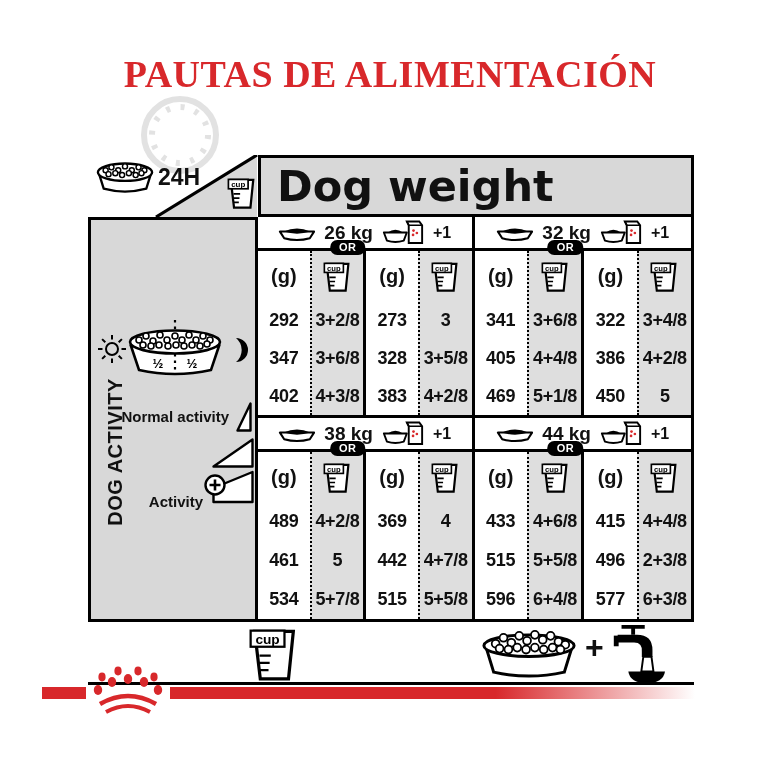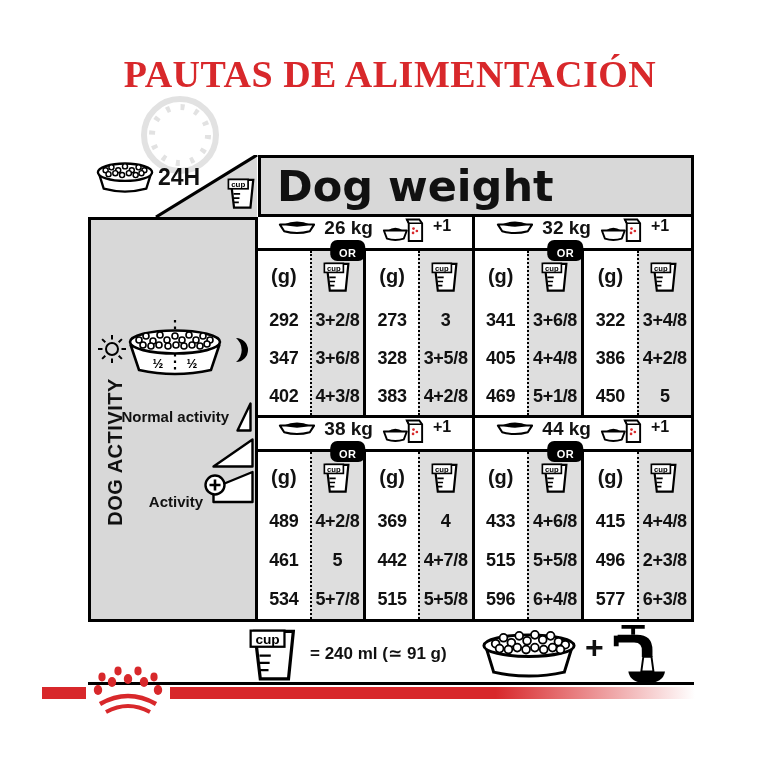--- a/index.html
+++ b/index.html
@@ -54,28 +54,28 @@
   .blocks {
     position:absolute; left:170px; top:62px; width:436px; height:405px;
     border-right:3px solid #000; border-bottom:3px solid #000;
     display:grid; grid-template-columns:1fr 1fr; grid-template-rows:1fr 1fr; background:#fff;
   }
   .block { position:relative; }
   .block.br { border-right:3px solid #000; }
   .block.bb { border-bottom:3px solid #000; }
   .bhead {
     height:34px; border-bottom:3px solid #000; position:relative;
-    display:flex; align-items:flex-start; justify-content:center; gap:8px;
+    display:flex; align-items:center; justify-content:center; gap:8px;
   }
   .bw { font-size:19px; font-weight:bold; white-space:nowrap; }
   .p1 { font-size:16px; font-weight:bold; }
   .orb {
     position:absolute; left:42%; top:23px; transform:translateX(-50%); z-index:6;
     background:#000; color:#fff; font-size:11px; font-weight:bold;
-    padding:7px 9px 2px; border-radius:7px; letter-spacing:.5px;
+    padding:1px 9px 2px; border-radius:7px; letter-spacing:.5px;
   }
   .sub { position:absolute; left:0; right:0; top:34px; bottom:0; display:flex; }
   .col { flex:1 1 0; display:flex; flex-direction:column; min-width:0; }
   .col.cup { background:#dedede; border-left:2px dotted #000; }
   .col.mid { border-left:3px solid #000; }
   .ch { height:50px; flex:none; display:flex; align-items:center; justify-content:center;
         font-size:20px; font-weight:bold; }
   .val { flex:1 1 0; display:flex; align-items:center; justify-content:center;
          font-size:18px; font-weight:bold; letter-spacing:-.3px; white-space:nowrap; }
 
@@ -453,21 +453,20 @@
       </div>
     </div>
 
     <div class="strip">
       <svg class="bigcup" width="52" height="58" viewBox="0 0 32 36">
         <path d="M4 4 H28 L25 33.5 H7.5 Z" fill="#fff" stroke="#000" stroke-width="2"></path>
         <rect x="1.5" y="3.5" width="21" height="10" fill="#fff" stroke="#000" stroke-width="1.4"></rect>
         <text x="12" y="11.6" text-anchor="middle" font-size="8.5">cup</text>
         <path d="M7 19 H14 M7 23.5 H13.3 M7 28 H12.6" stroke="#000" stroke-width="1.4"></path>
       </svg>
-      <span class="equiv">= 240 ml (≃ 91 g)</span>
       <svg class="bigbowl" width="102" height="57" viewBox="0 0 104 58">
         <path d="M8 22 L16 48 Q52 56 88 48 L96 22 Z" fill="#fff" stroke="#000" stroke-width="3"></path>
         <ellipse cx="52" cy="21" rx="46" ry="11" fill="#fff" stroke="#000" stroke-width="3"></ellipse>
         <g fill="#fff" stroke="#000" stroke-width="1.8">
           <circle cx="18" cy="19" r="4"></circle>
             <circle cx="26" cy="13" r="4"></circle>
             <circle cx="34" cy="18" r="4"></circle>
           <circle cx="42" cy="11" r="4"></circle>
             <circle cx="50" cy="16" r="4"></circle>
             <circle cx="58" cy="10" r="4"></circle>

